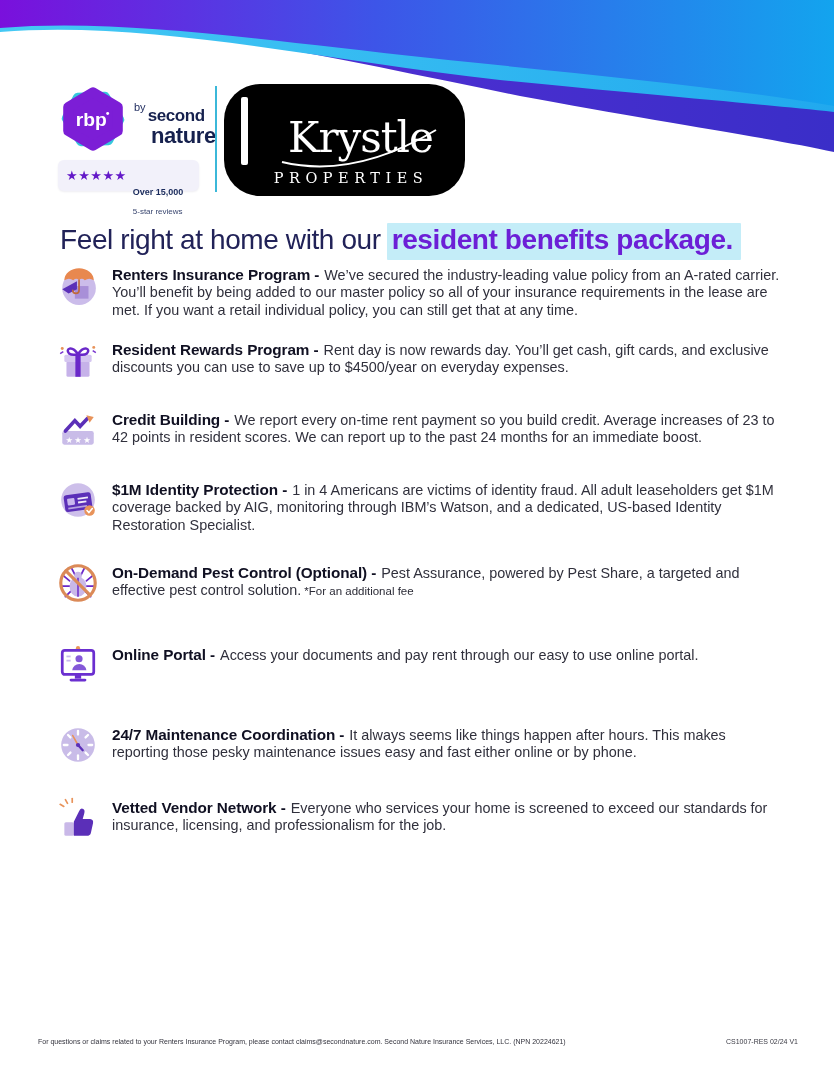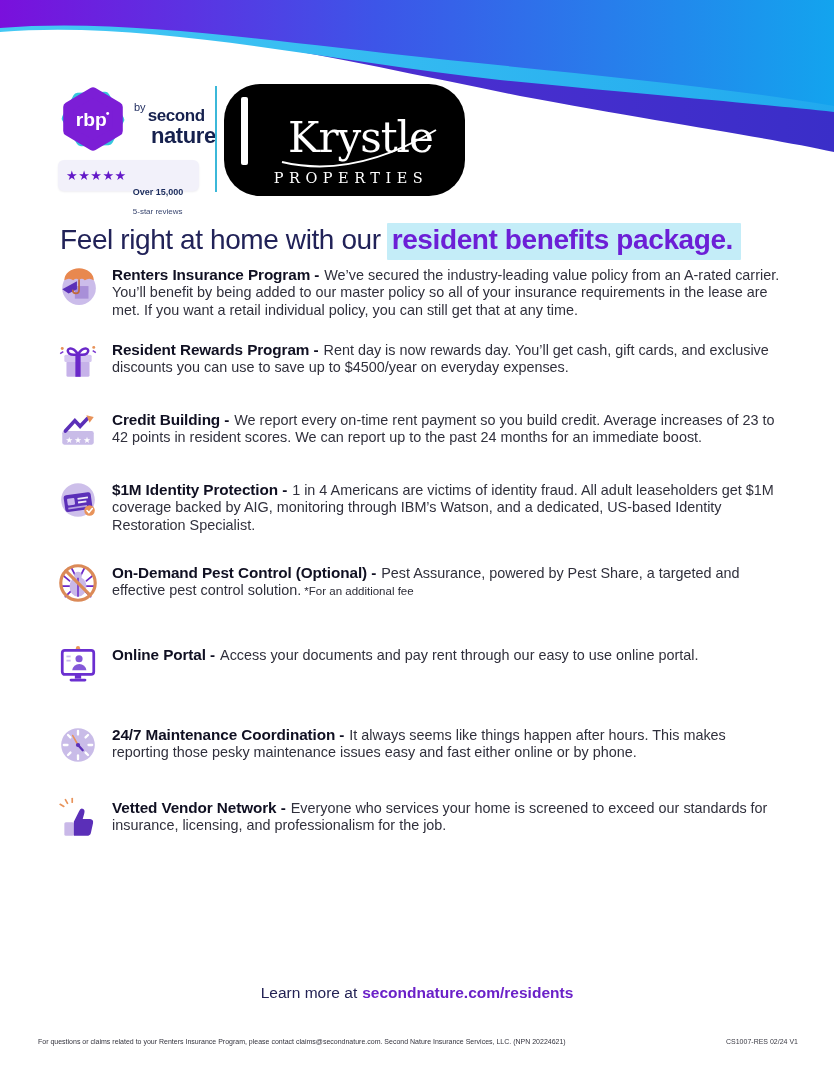--- a/index.html
+++ b/index.html
@@ -251,22 +251,19 @@
           </g>
           <rect x="7" y="24" width="9" height="13" rx="1.5" fill="#C9B8E8"></rect>
           <path d="M16,37 V23.5 L21,13.5 q1.5,-3.5 4,-2 q1.8,1 1,4 l-1.5,5.5 h7 q3.5,0.5 2.8,4 l-2,9 q-0.6,3 -4,3 Z" fill="#5B2FB8"></path>
         </svg>
       </div>
       <p class="benefit-text"><span class="benefit-title">Vetted Vendor Network -</span><span>Everyone who services your home is screened to exceed our standards for insurance, licensing, and professionalism for the job.</span></p>
     </div>
 
   </div>
 
-  <div class="learn-more">
-    <span class="lm-prefix">Learn more at</span><span class="lm-link">secondnature.com/residents</span>
-  </div>
 
   <div class="fine-print">
     <span class="disclaimer">For questions or claims related to your Renters Insurance Program, please contact claims@secondnature.com. Second Nature Insurance Services, LLC. (NPN 20224621)</span>
     <span class="doc-code">CS1007-RES 02/24 V1</span>
   </div>
 
 </div>
 
 </body></html>

